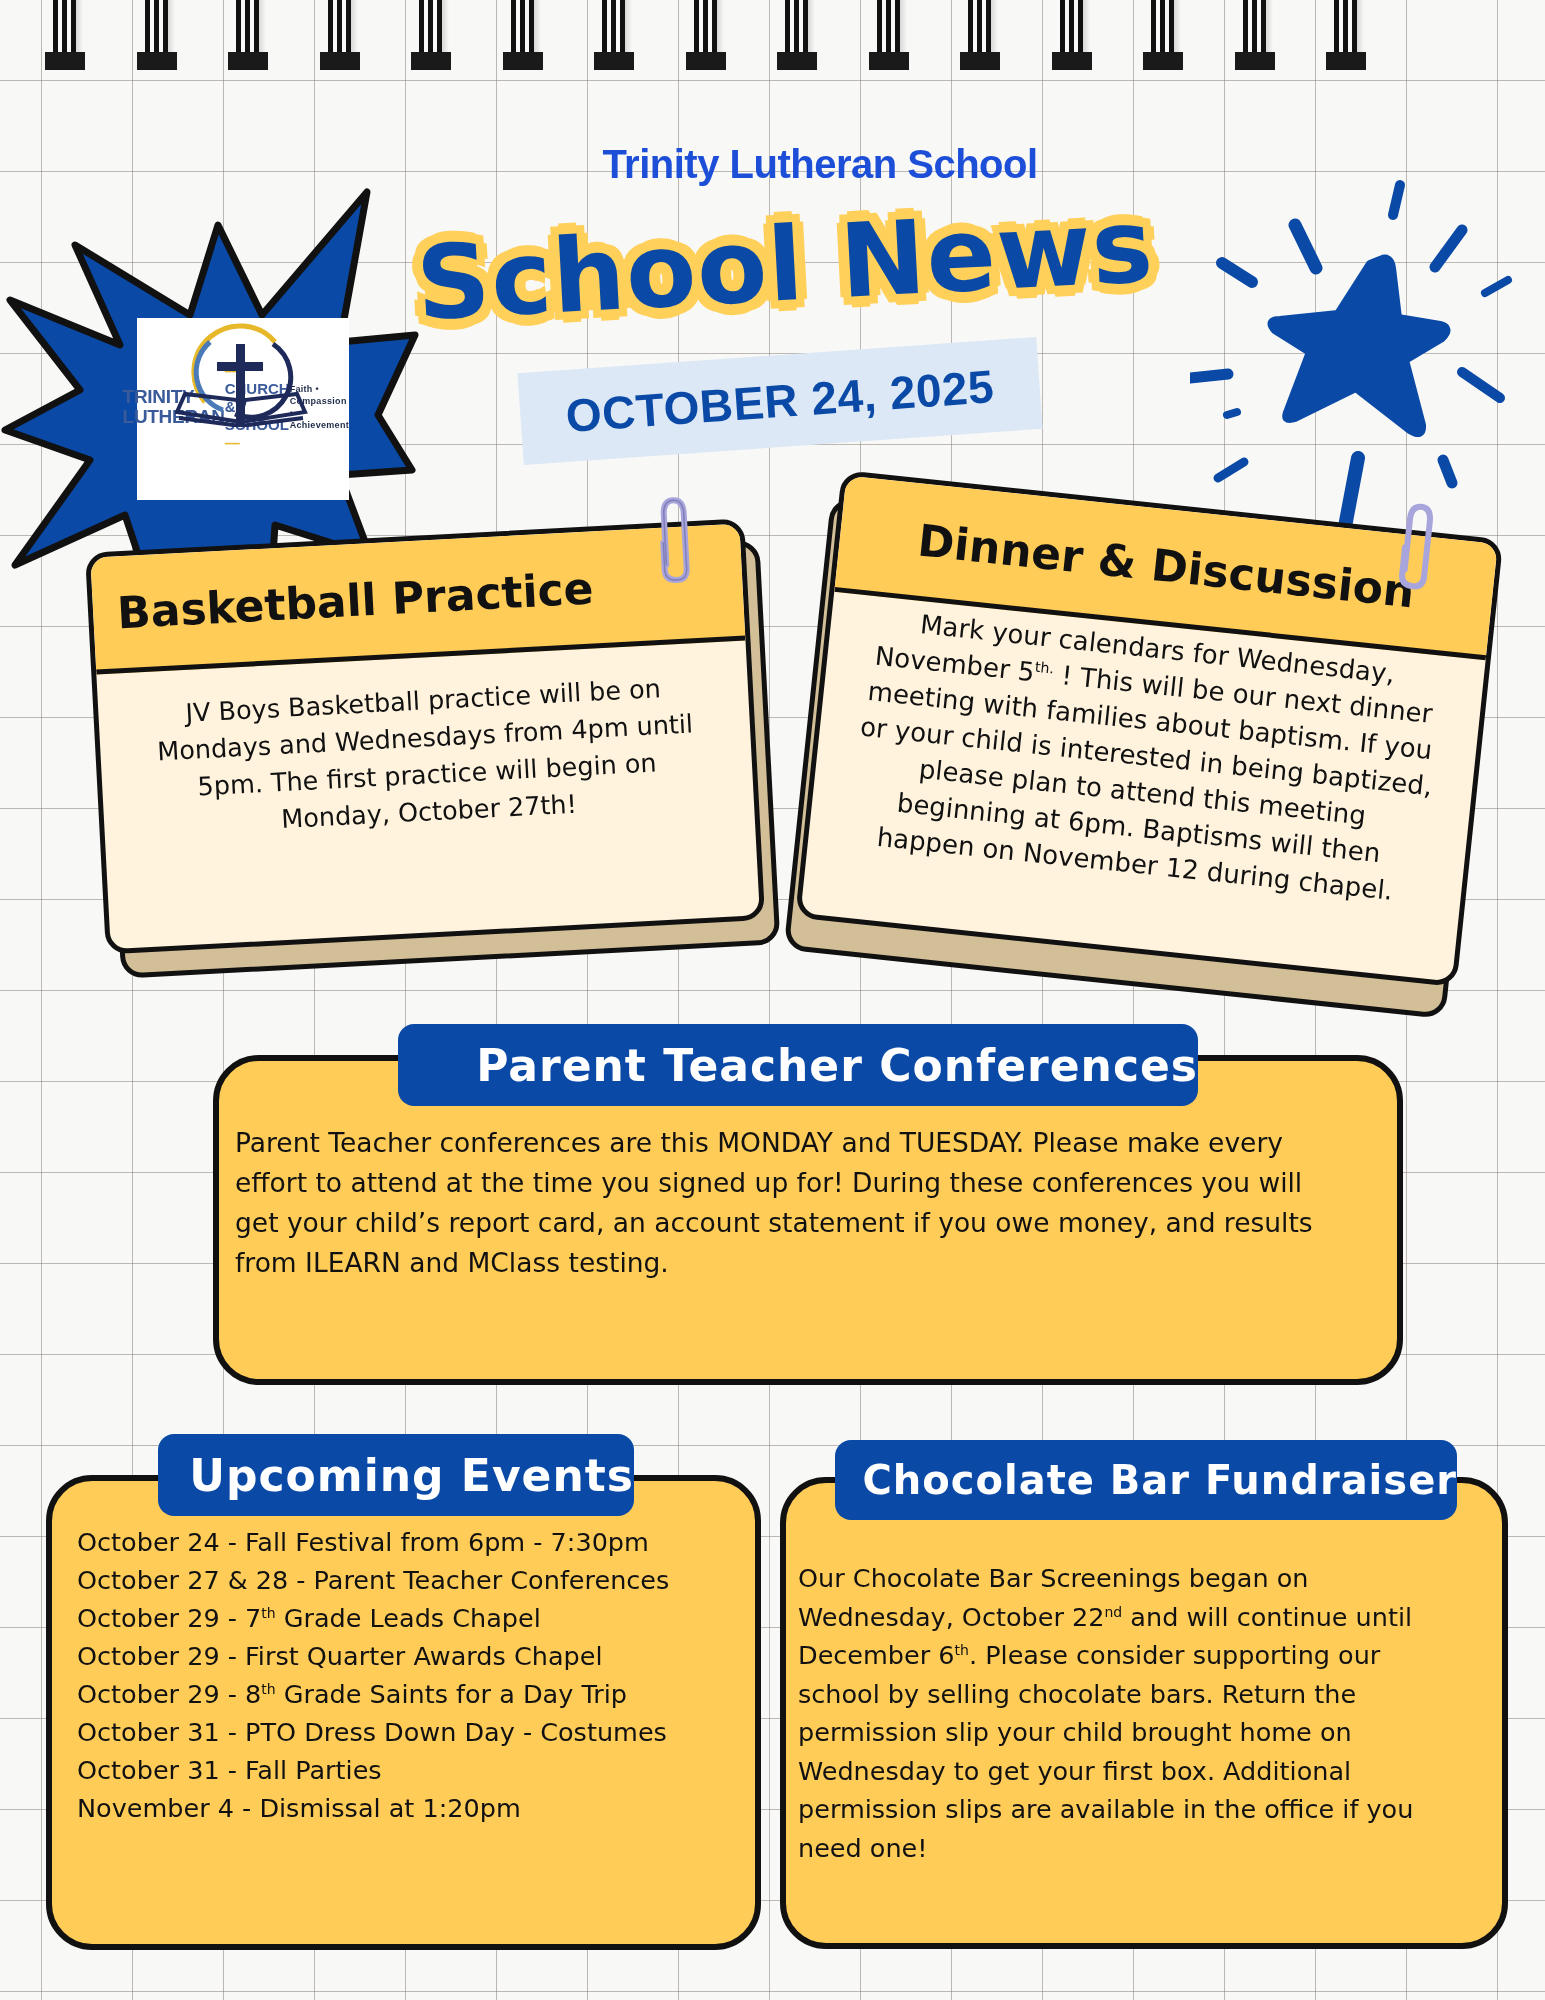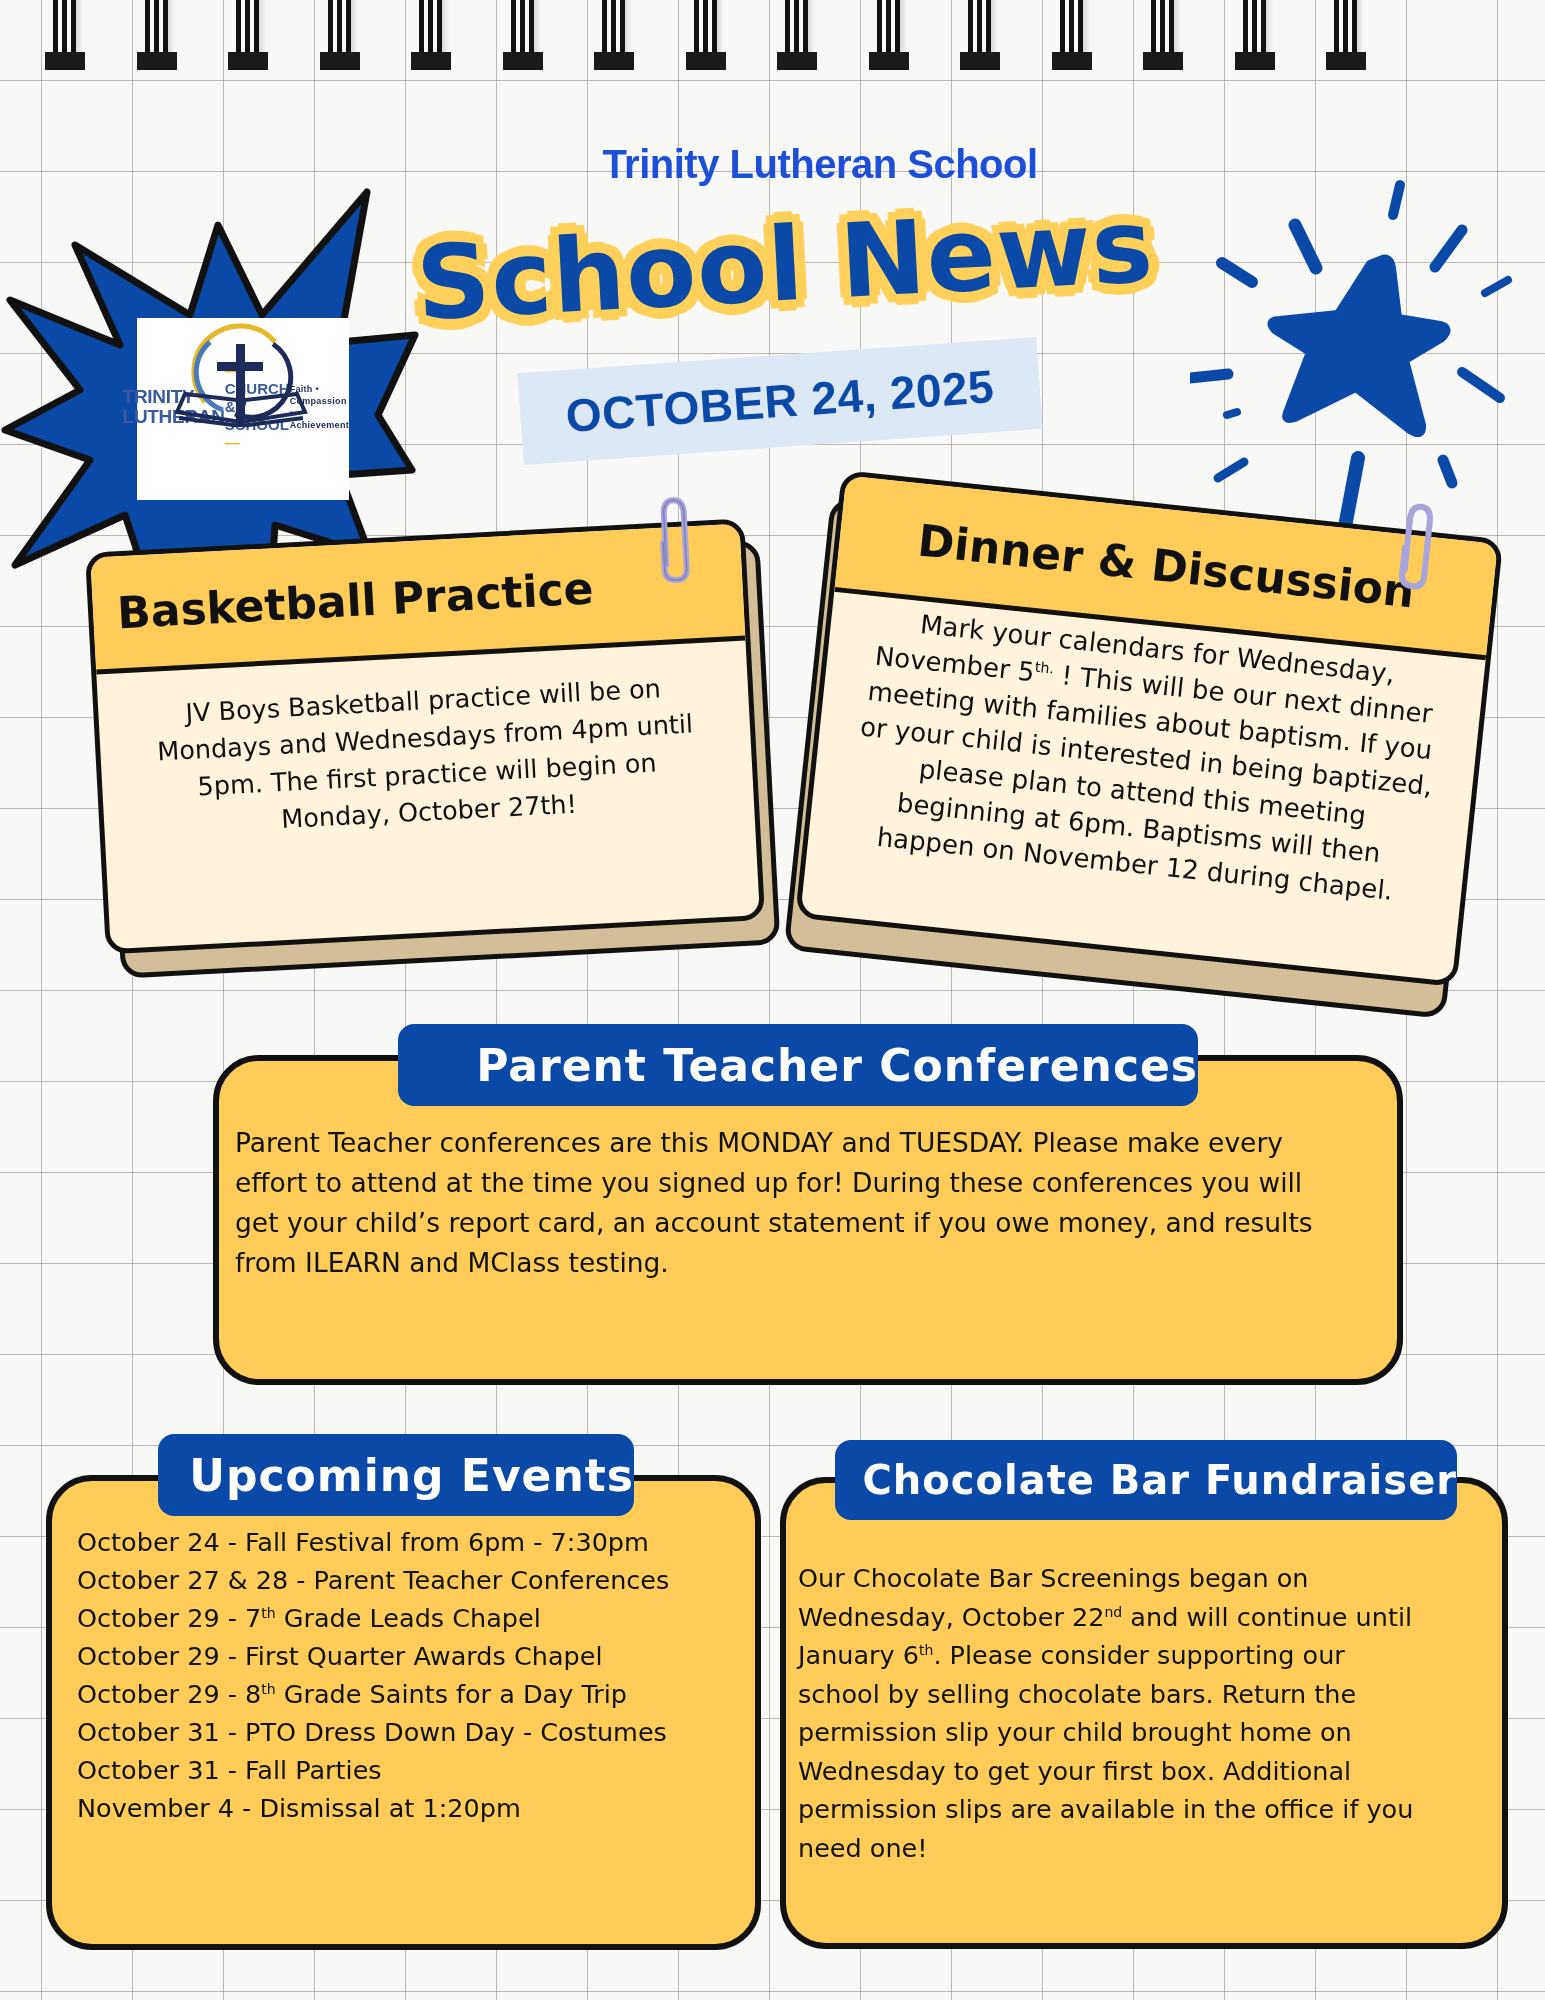--- a/index.html
+++ b/index.html
@@ -319,19 +319,19 @@
     <div><span>November 4 - Dismissal at 1:20pm</span><span></span></div>
   </div>
 
 <div class="box" style="left:780px; top:1477px; width:728px; height:472px;"></div>
 <div class="tag" style="left:835px; top:1440px; width:622px; height:80px; font-size:40px;">
   <span>Chocolate Bar Fundraiser</span>
 </div>
 <div class="box-text" style="left:798px; top:1559px; width:700px; font-size:25.5px; line-height:38.5px;">
   <div>Our Chocolate Bar Screenings began on</div>
   <div><span>Wednesday, October 22</span><sup>nd</sup><span> and will continue until</span></div>
-  <div><span>January 6</span><sup>th</sup><span>.  Please consider supporting our</span></div>
+  <div><span>December 6</span><sup>th</sup><span>.  Please consider supporting our</span></div>
   <div>school by selling chocolate bars.  Return the</div>
   <div>permission slip your child brought home on</div>
   <div>Wednesday to get your first box.  Additional</div>
   <div>permission slips are available in the office if you</div>
   <div>need one!</div>
 </div>
 
 </body></html>

